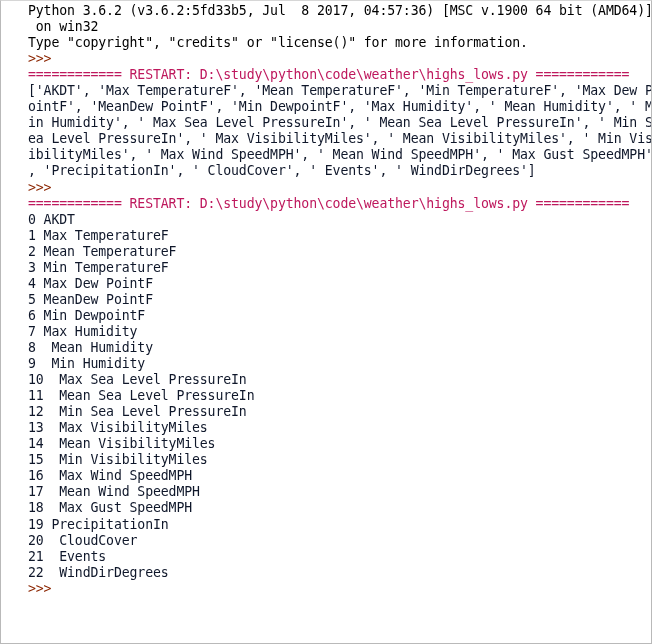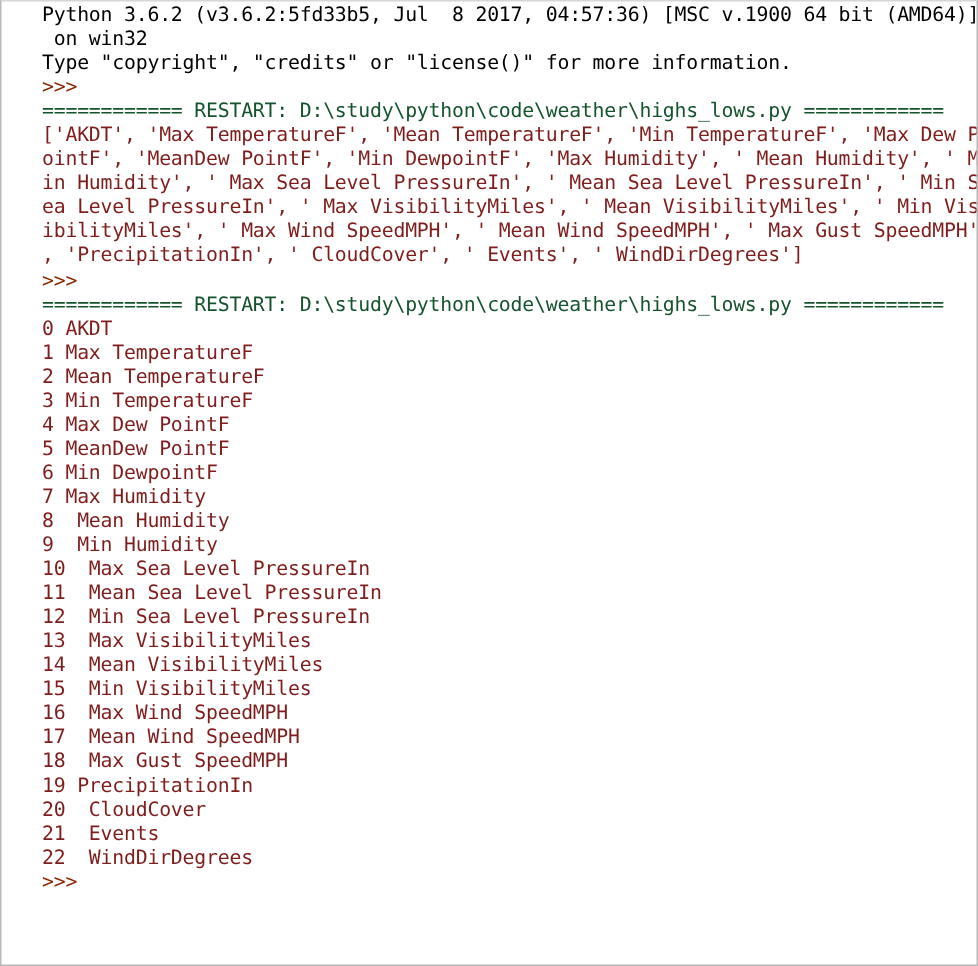--- a/index.html
+++ b/index.html
@@ -38,21 +38,21 @@
     color: #000000;
   }
   .ln {
     display: block;
     height: 16.05px;
     white-space: pre;
     margin-left: 24px;
   }
   .c-stdout  { color: #000000; }
   .c-prompt  { color: #8b2500; }
-  .c-restart { color: #14532d; }
-  .c-output  { color: #7f1d1d; }
+  .c-restart { color: #be185d; }
+  .c-output  { color: #0f172a; }
 </style>
 </head>
 <body>
 
 <div id="shell">
   <div id="console"><span class="ln c-stdout">Python 3.6.2 (v3.6.2:5fd33b5, Jul  8 2017, 04:57:36) [MSC v.1900 64 bit (AMD64)]</span><span class="ln c-stdout"> on win32</span><span class="ln c-stdout">Type "copyright", "credits" or "license()" for more information.</span><span class="ln c-prompt">&gt;&gt;&gt;</span><span class="ln c-restart">============ RESTART: D:\study\python\code\weather\highs_lows.py ============</span><span class="ln c-output">['AKDT', 'Max TemperatureF', 'Mean TemperatureF', 'Min TemperatureF', 'Max Dew P</span><span class="ln c-output">ointF', 'MeanDew PointF', 'Min DewpointF', 'Max Humidity', ' Mean Humidity', ' M</span><span class="ln c-output">in Humidity', ' Max Sea Level PressureIn', ' Mean Sea Level PressureIn', ' Min S</span><span class="ln c-output">ea Level PressureIn', ' Max VisibilityMiles', ' Mean VisibilityMiles', ' Min Vis</span><span class="ln c-output">ibilityMiles', ' Max Wind SpeedMPH', ' Mean Wind SpeedMPH', ' Max Gust SpeedMPH'</span><span class="ln c-output">, 'PrecipitationIn', ' CloudCover', ' Events', ' WindDirDegrees']</span><span class="ln c-prompt">&gt;&gt;&gt;</span><span class="ln c-restart">============ RESTART: D:\study\python\code\weather\highs_lows.py ============</span><span class="ln c-output">0 AKDT</span><span class="ln c-output">1 Max TemperatureF</span><span class="ln c-output">2 Mean TemperatureF</span><span class="ln c-output">3 Min TemperatureF</span><span class="ln c-output">4 Max Dew PointF</span><span class="ln c-output">5 MeanDew PointF</span><span class="ln c-output">6 Min DewpointF</span><span class="ln c-output">7 Max Humidity</span><span class="ln c-output">8  Mean Humidity</span><span class="ln c-output">9  Min Humidity</span><span class="ln c-output">10  Max Sea Level PressureIn</span><span class="ln c-output">11  Mean Sea Level PressureIn</span><span class="ln c-output">12  Min Sea Level PressureIn</span><span class="ln c-output">13  Max VisibilityMiles</span><span class="ln c-output">14  Mean VisibilityMiles</span><span class="ln c-output">15  Min VisibilityMiles</span><span class="ln c-output">16  Max Wind SpeedMPH</span><span class="ln c-output">17  Mean Wind SpeedMPH</span><span class="ln c-output">18  Max Gust SpeedMPH</span><span class="ln c-output">19 PrecipitationIn</span><span class="ln c-output">20  CloudCover</span><span class="ln c-output">21  Events</span><span class="ln c-output">22  WindDirDegrees</span><span class="ln c-prompt">&gt;&gt;&gt;</span></div>
 </div>
 
 </body></html>

